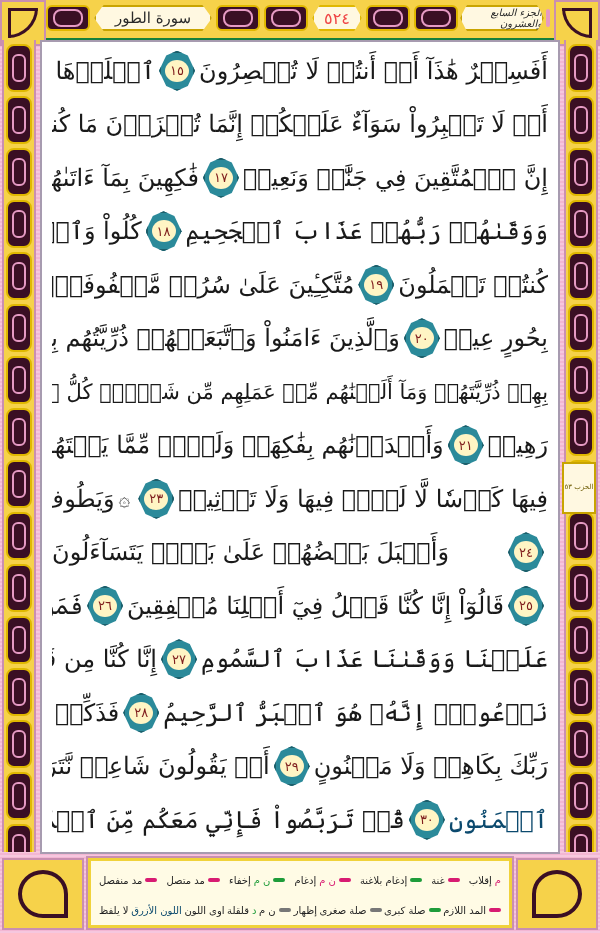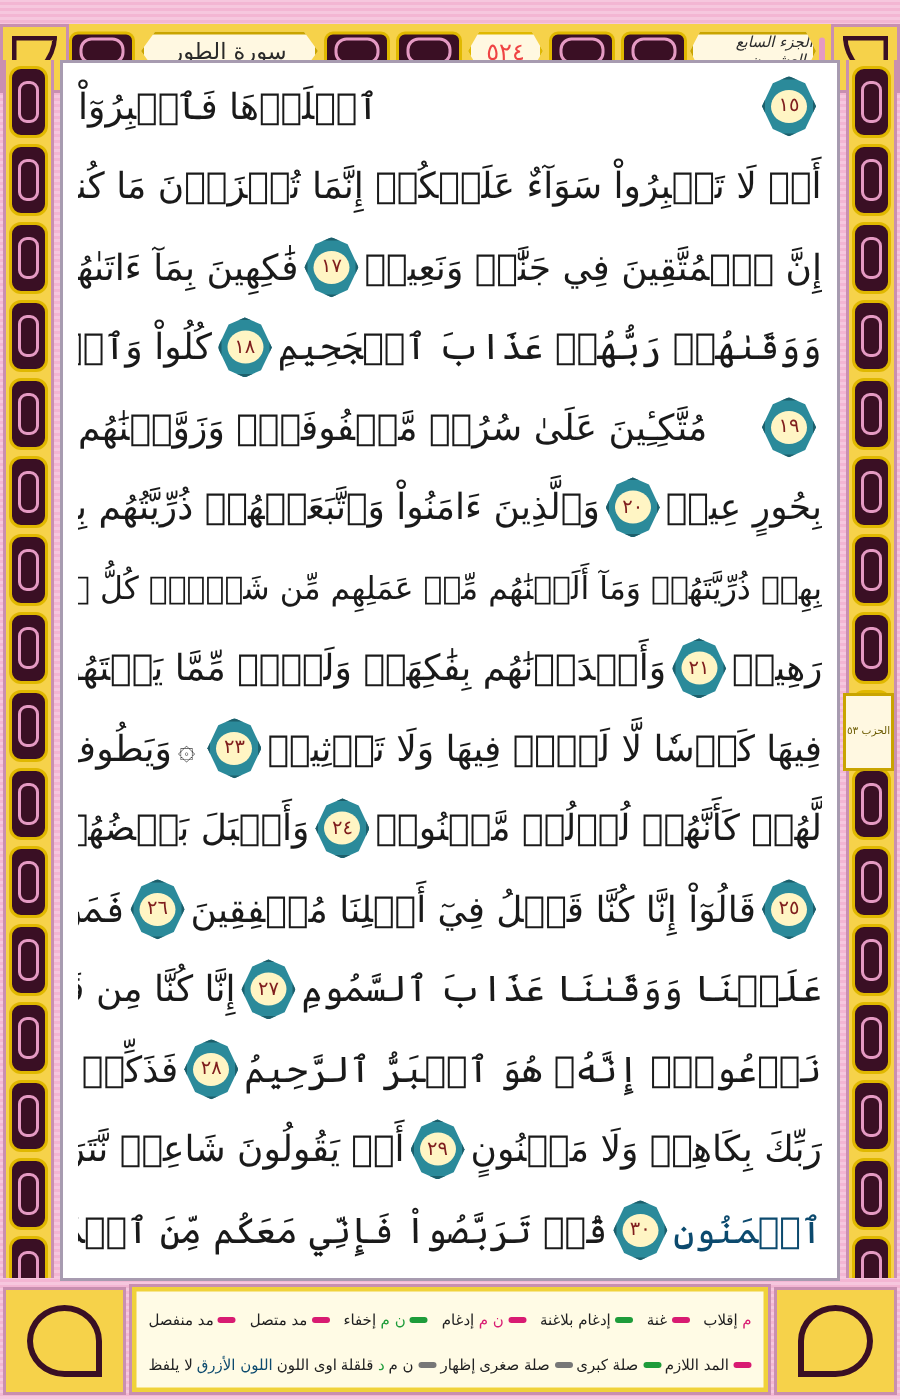--- a/index.html
+++ b/index.html
@@ -1,20 +1,20 @@
 <!DOCTYPE html>
 <html><head>
 <meta charset="utf-8">
 <style>
   html,body{margin:0;padding:0;}
   body{width:600px;height:933px;background:#f3b6d3;position:relative;overflow:hidden;font-family:"DejaVu Sans",sans-serif;}
   .frame{position:absolute;left:0;top:0;width:600px;height:933px;background:
     repeating-linear-gradient(0deg,#f6c7de 0 2px,#f3b6d3 2px 4px);}
   
-  .header{position:absolute;left:0;top:16px;width:600px;height:38px;background:#f6d24a;border-bottom:2px solid #be185d;}
+  .header{position:absolute;left:0;top:0;width:600px;height:38px;background:#f6d24a;border-bottom:2px solid #15803d;}
   .hdr-cell{position:absolute;top:5px;height:26px;box-sizing:border-box;border:2px solid #e0b800;display:flex;align-items:center;justify-content:center;}
   .hdr-orn{background:#3a0f24;border-radius:6px;width:44px;}
   .hdr-orn::after{content:"";width:26px;height:14px;border:2px solid #e59ac3;border-radius:8px;}
   .hdr-label{background:#fff8e1;border:2px solid #c9a400;font-family:"DejaVu Serif",serif;font-size:15px;color:#2a2a2a;direction:rtl;clip-path:polygon(8% 0,92% 0,100% 50%,92% 100%,8% 100%,0 50%);}
   .hdr-page{background:#fff8e1;font-family:"DejaVu Sans",sans-serif;font-size:16px;color:#ef4444;clip-path:polygon(15% 0,85% 0,100% 50%,85% 100%,15% 100%,0 50%);}
   .corner{position:absolute;width:42px;height:42px;background:#f6d24a;border:2px solid #c98fb0;}
   .corner span{position:absolute;inset:6px;border-radius:0 0 30px 0;border:3px solid #3a0f24;}
   
   .side{position:absolute;top:40px;width:34px;height:812px;background:#f6d24a;border-left:2px solid #c98fb0;border-right:2px solid #c98fb0;display:flex;flex-direction:column;align-items:center;gap:4px;padding-top:4px;box-sizing:border-box;overflow:hidden;}
   .side-orn{width:22px;height:44px;flex:0 0 44px;background:#3a0f24;border-radius:8px;border:2px solid #e0b800;position:relative;}
@@ -96,20 +96,21 @@
   <div class="side-orn"></div>
   <div class="side-orn"></div>
   <div class="side-orn"></div>
 </div>
 <div class="hizb">الحزب ٥٣</div>
 
 <div class="page">
   <div class="lines">
 
     <div class="line">
+      <span class="seg">أَفَسِحۡرٌ هَٰذَآ أَمۡ أَنتُمۡ لَا تُبۡصِرُونَ</span>
       <span class="aya">
           <span>١٥</span>
         </span>
       <span class="seg">ٱصۡلَوۡهَا فَٱصۡبِرُوٓاْ</span>
     </div>
 
     <div class="line">
       <span class="seg">أَوۡ لَا تَصۡبِرُواْ سَوَآءٌ عَلَيۡكُمۡ إِنَّمَا تُجۡزَوۡنَ مَا كُنتُمۡ تَعۡمَلُونَ</span>
 
     </div>
@@ -124,20 +125,21 @@
 
     <div class="line">
       <span class="seg">وَوَقَىٰهُمۡ رَبُّهُمۡ عَذَابَ ٱلۡجَحِيمِ</span>
       <span class="aya">
           <span>١٨</span>
         </span>
       <span class="seg">كُلُواْ وَٱشۡرَبُواْ هَنِيٓـَٔۢا بِمَا</span>
     </div>
 
     <div class="line">
+      <span class="seg">كُنتُمۡ تَعۡمَلُونَ</span>
       <span class="aya">
           <span>١٩</span>
         </span>
       <span class="seg">مُتَّكِـِٔينَ عَلَىٰ سُرُرٖ مَّصۡفُوفَةٖۖ وَزَوَّجۡنَٰهُم</span>
     </div>
 
     <div class="line">
       <span class="seg">بِحُورٍ عِينٖ</span>
       <span class="aya">
           <span>٢٠</span>
@@ -161,21 +163,20 @@
     <div class="line">
       <span class="seg">فِيهَا كَأۡسٗا لَّا لَغۡوٞ فِيهَا وَلَا تَأۡثِيمٞ</span>
       <span class="aya">
           <span>٢٣</span>
         </span>
       <span class="sajda">۞</span>
       <span class="seg">وَيَطُوفُ عَلَيۡهِمۡ غِلۡمَانٞ</span>
     </div>
 
     <div class="line">
-      <span class="seg">لَّهُمۡ كَأَنَّهُمۡ لُؤۡلُؤٞ مَّكۡنُونٞ</span>
       <span class="aya">
           <span>٢٤</span>
         </span>
       <span class="seg">وَأَقۡبَلَ بَعۡضُهُمۡ عَلَىٰ بَعۡضٖ يَتَسَآءَلُونَ</span>
     </div>
 
     <div class="line">
       <span class="aya">
           <span>٢٥</span>
         </span>

